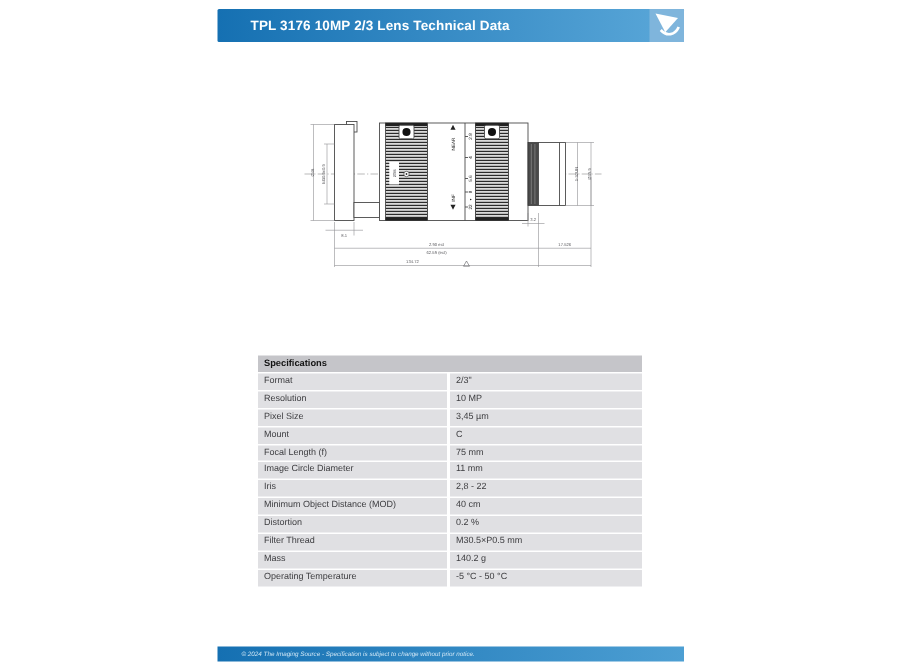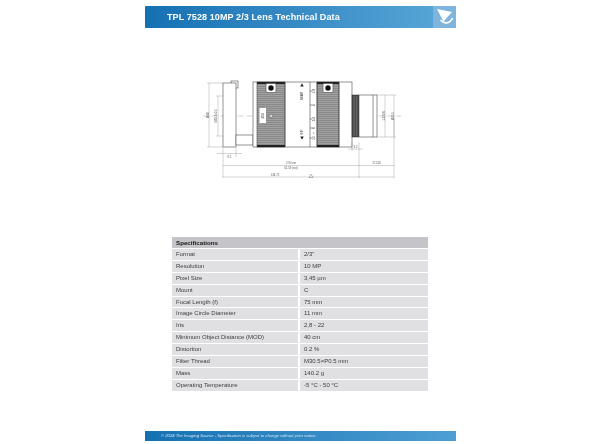--- a/index.html
+++ b/index.html
@@ -52,21 +52,21 @@
   }
   .footer-text{
     position:absolute;left:16px;top:0;height:10px;line-height:10px;
     color:#cfe6f5;font-size:4.2px;font-style:italic;white-space:nowrap;
   }
 </style>
 </head>
 <body>
 
 <div class="header-bar">
-  <div class="header-title">TPL 7528 10MP 2/3 Lens Technical Data</div>
+  <div class="header-title">TPL 3176 10MP 2/3 Lens Technical Data</div>
   <div class="logo-box">
     <svg width="23" height="22" viewBox="0 0 23 22">
       <path d="M4,3 L19,6 L10.5,15.5 Z" fill="#ffffff"></path>
       <path d="M7.5,14 C11.5,18.5 17,17.5 19.5,12" stroke="#ffffff" stroke-width="1.8" fill="none"></path>
     </svg>
   </div>
 </div>
 
 <div class="drawing-wrap">
 <svg viewBox="0 0 270 140" width="270" height="140">

